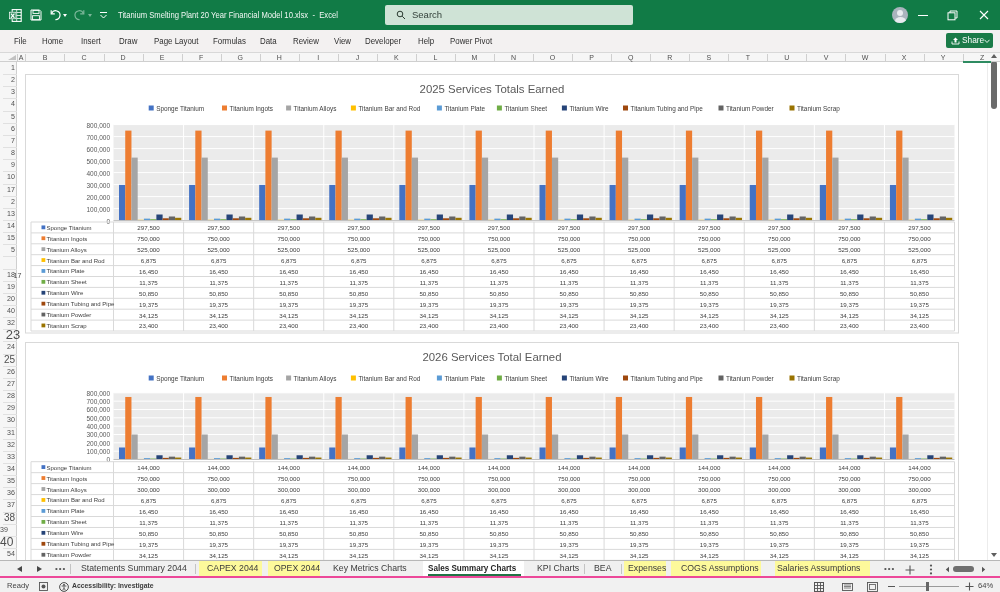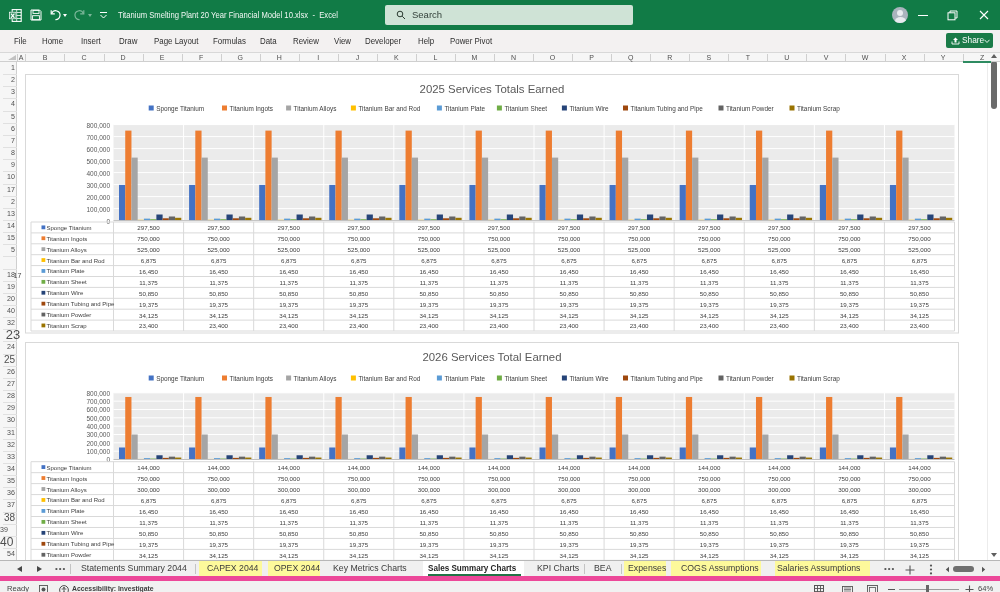--- a/index.html
+++ b/index.html
@@ -944,21 +944,21 @@
         <circle cx="2" cy="9.4" r="1.1" fill="#555"></circle>
       </svg>
 <svg class="abs" style="left:944px;top:4.5px" width="7" height="7" viewBox="0 0 7 7">
 <path d="M5 0.8 L1.8 3.5 L5 6.2" fill="#555"></path>
       </svg>
 <div class="abs" style="left:953px;top:4.5px;width:21px;height:6.5px;background:#6f6f6f;border-radius:3.5px"></div>
 <svg class="abs" style="left:980px;top:4.5px" width="7" height="7" viewBox="0 0 7 7">
 <path d="M2 0.8 L5.2 3.5 L2 6.2" fill="#555"></path>
       </svg>
 </div>
-<div class="abs" style="left:0;top:576px;width:1000px;height:16px;background:#f1f1f1;border-top:5px solid #ec4899">
+<div class="abs" style="left:0;top:576px;width:1000px;height:16px;background:#f1f1f1;border-top:2px solid #ec4899">
 <div class="abs" style="left:7px;top:0;height:16px;line-height:15px;font-size:7.6px;color:#444">Ready</div>
 <svg class="abs" style="left:39px;top:4px" width="9" height="9" viewBox="0 0 9 9">
 <rect x="0.5" y="0.5" width="8" height="8" fill="none" stroke="#555" stroke-width="0.9"></rect>
 <circle cx="4.5" cy="4.5" r="2" fill="#555"></circle>
       </svg>
 <svg class="abs" style="left:59px;top:3.5px" width="10" height="10" viewBox="0 0 10 10">
 <circle cx="5" cy="5" r="4.4" fill="none" stroke="#3b3b3b" stroke-width="0.9"></circle>
 <circle cx="5" cy="2.8" r="0.9" fill="#3b3b3b"></circle>
 <path d="M2.6 4 H7.4 M5 4.5 V6.2 M5 6.2 L3.6 8.3 M5 6.2 L6.4 8.3" stroke="#3b3b3b" stroke-width="0.8" fill="none"></path>
 </svg>

